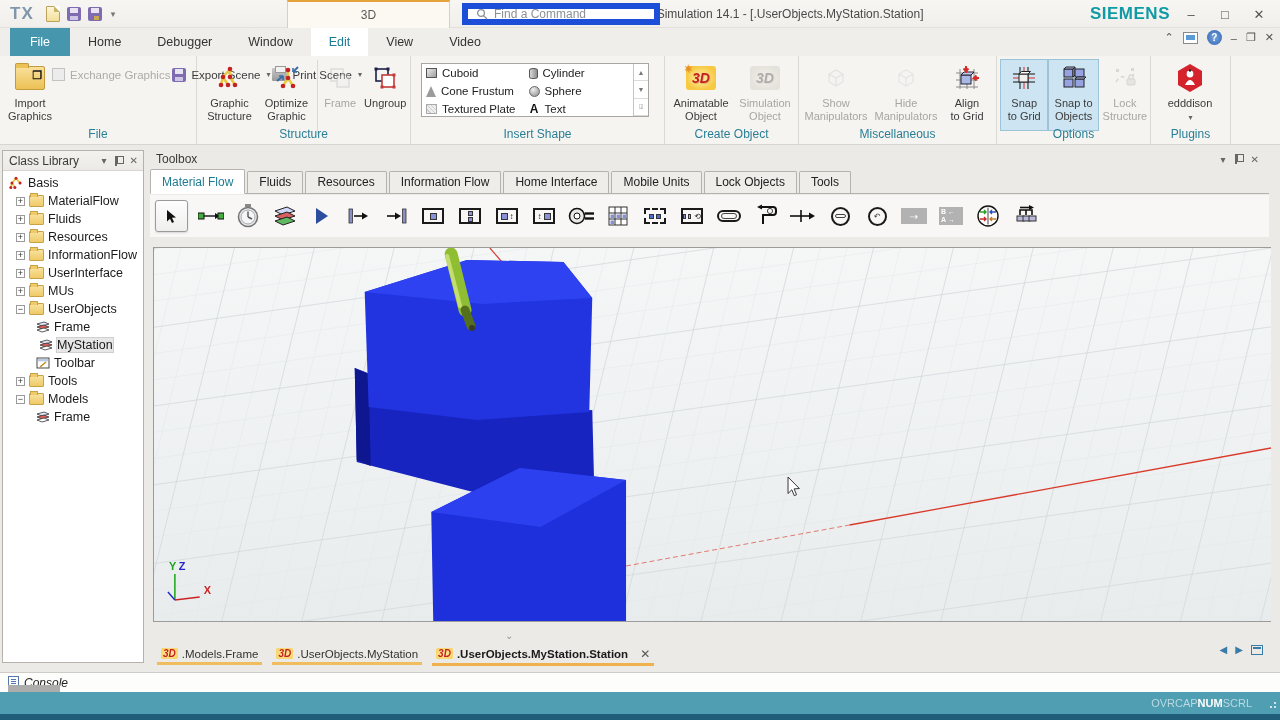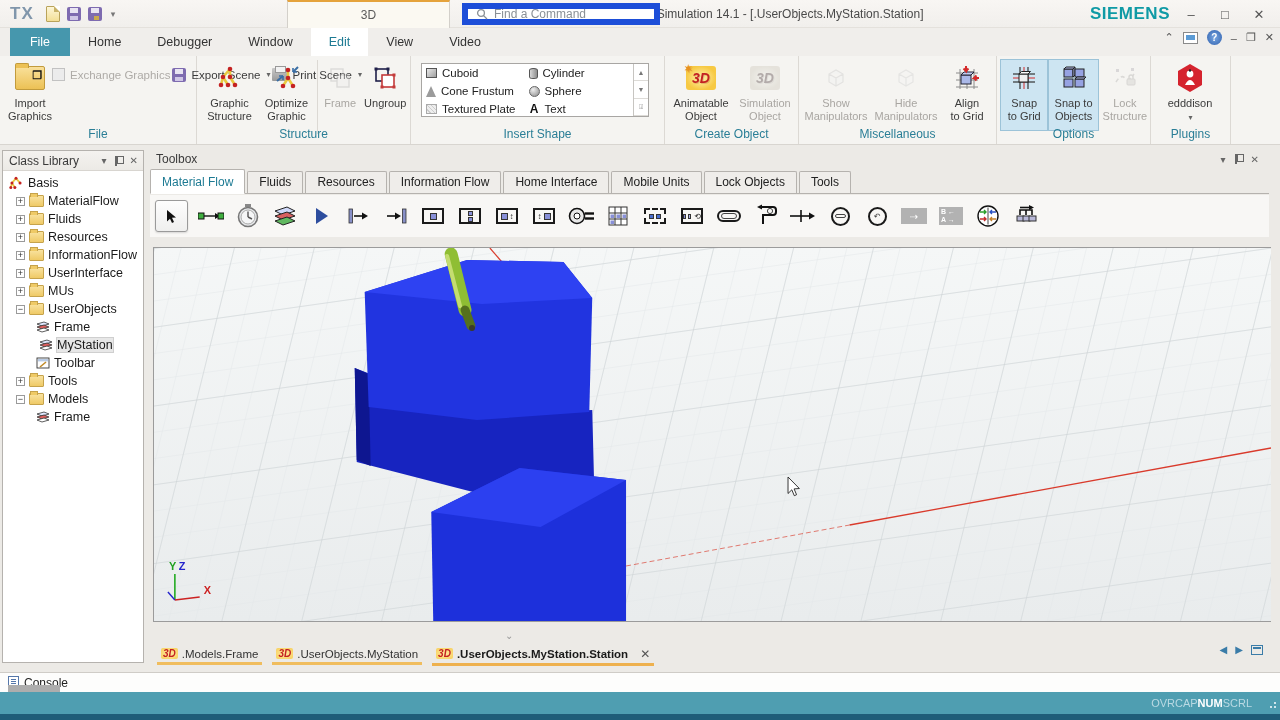--- a/index.html
+++ b/index.html
@@ -116,21 +116,21 @@
   .dtab.active { font-weight:bold; color:#1a1a1a; }
   .dtab.active::after { background:#eeb14e; }
   .d3d { font-weight:bold; font-style:italic; font-size:10px; color:#c42222; background:radial-gradient(#ffe9a0,#f7cf5a); padding:0 2px; border-radius:2px; }
   .dclose { margin-left:8px; color:#555; font-size:12px; font-weight:normal; }
   #dnotch { position:absolute; left:357px; top:483px; width:12px; height:7px; color:#999; font-size:10px; line-height:6px; }
   #dstrip-tools { position:absolute; right:8px; top:494px; display:flex; gap:8px; align-items:center; color:#3a7ca8; font-size:10px; }
   .dwin-ico { width:12px; height:10px; border:1px solid #3a7ca8; position:relative; }
   .dwin-ico::before { content:""; position:absolute; left:1px; top:1px; right:1px; height:2px; background:#3a7ca8; }
 
   
-  #console-strip { position:absolute; left:0; top:672px; width:1280px; height:20px; background:#fdfdfc; border-top:1px solid #cfccc7; display:flex; align-items:center; padding-left:8px; gap:5px; font-size:12px; color:#222; }
+  #console-strip { position:absolute; left:0; top:672px; width:1280px; height:20px; background:#fdfdfc; border-top:1px solid #cfccc7; display:flex; align-items:center; padding-left:8px; gap:5px; font-size:12px; color:#222;font-style:italic; }
   .con-ico { width:11px; height:13px; background:#fff; border:1px solid #5577aa; box-shadow:inset 0 -2px 0 #ccd6ea; position:relative; }
   .con-ico::before { content:""; position:absolute; left:2px; top:2px; right:2px; height:1px; background:#5577aa; box-shadow:0 2px 0 #5577aa, 0 4px 0 #5577aa; }
   #console-stub { position:absolute; left:8px; top:685px; width:52px; height:7px; background:#adadad; }
   #statusbar { position:absolute; left:0; top:692px; width:1280px; height:22px; background:#4f9eb1; display:flex; align-items:center; }
   #status-inds { margin-left:auto; display:flex; margin-right:28px; font-size:11px; color:#b9d9e3; }
   #status-inds .active { color:#ffffff; font-weight:bold; }
   #grip { position:absolute; right:4px; top:698px; width:10px; height:10px; }
   #grip i { position:absolute; width:2px; height:2px; background:#cfe6ec; }
   #bottom-edge { position:absolute; left:0; top:714px; width:1280px; height:6px; background:#1f5d78; }
 </style>

